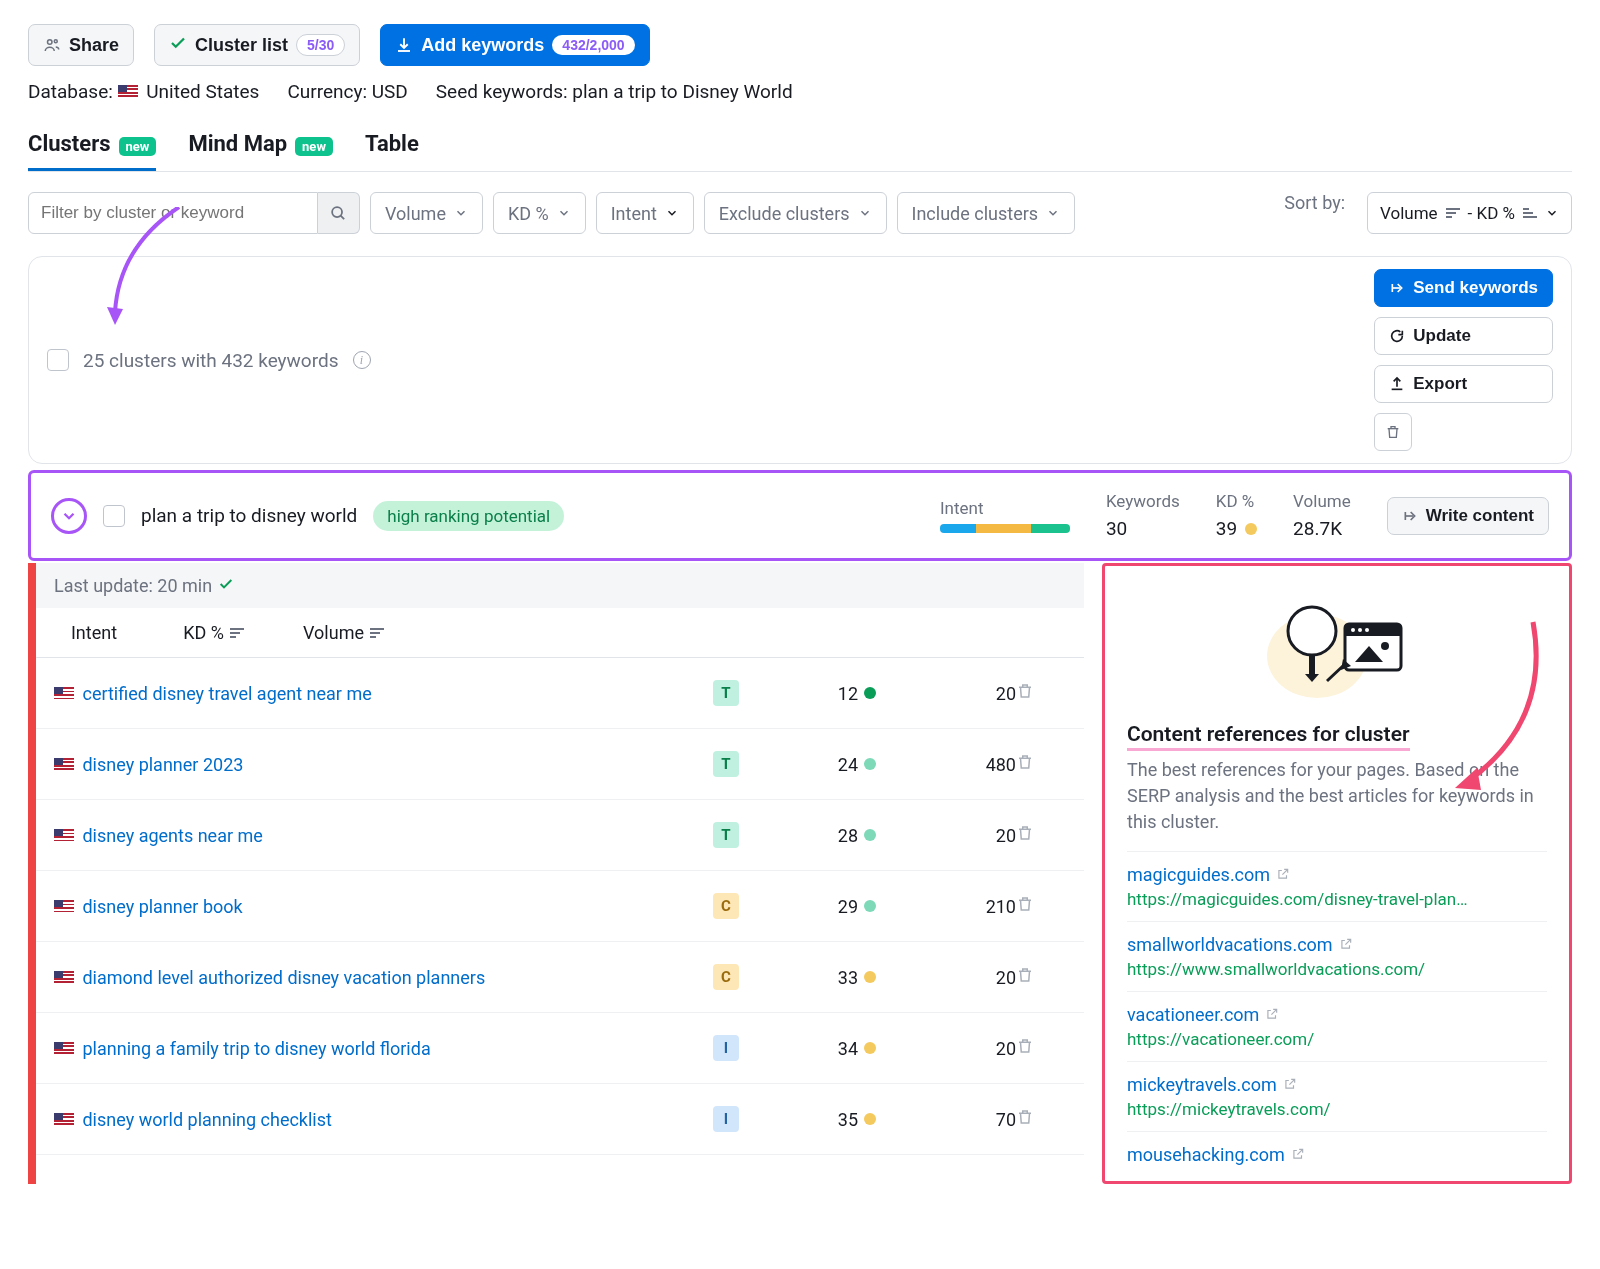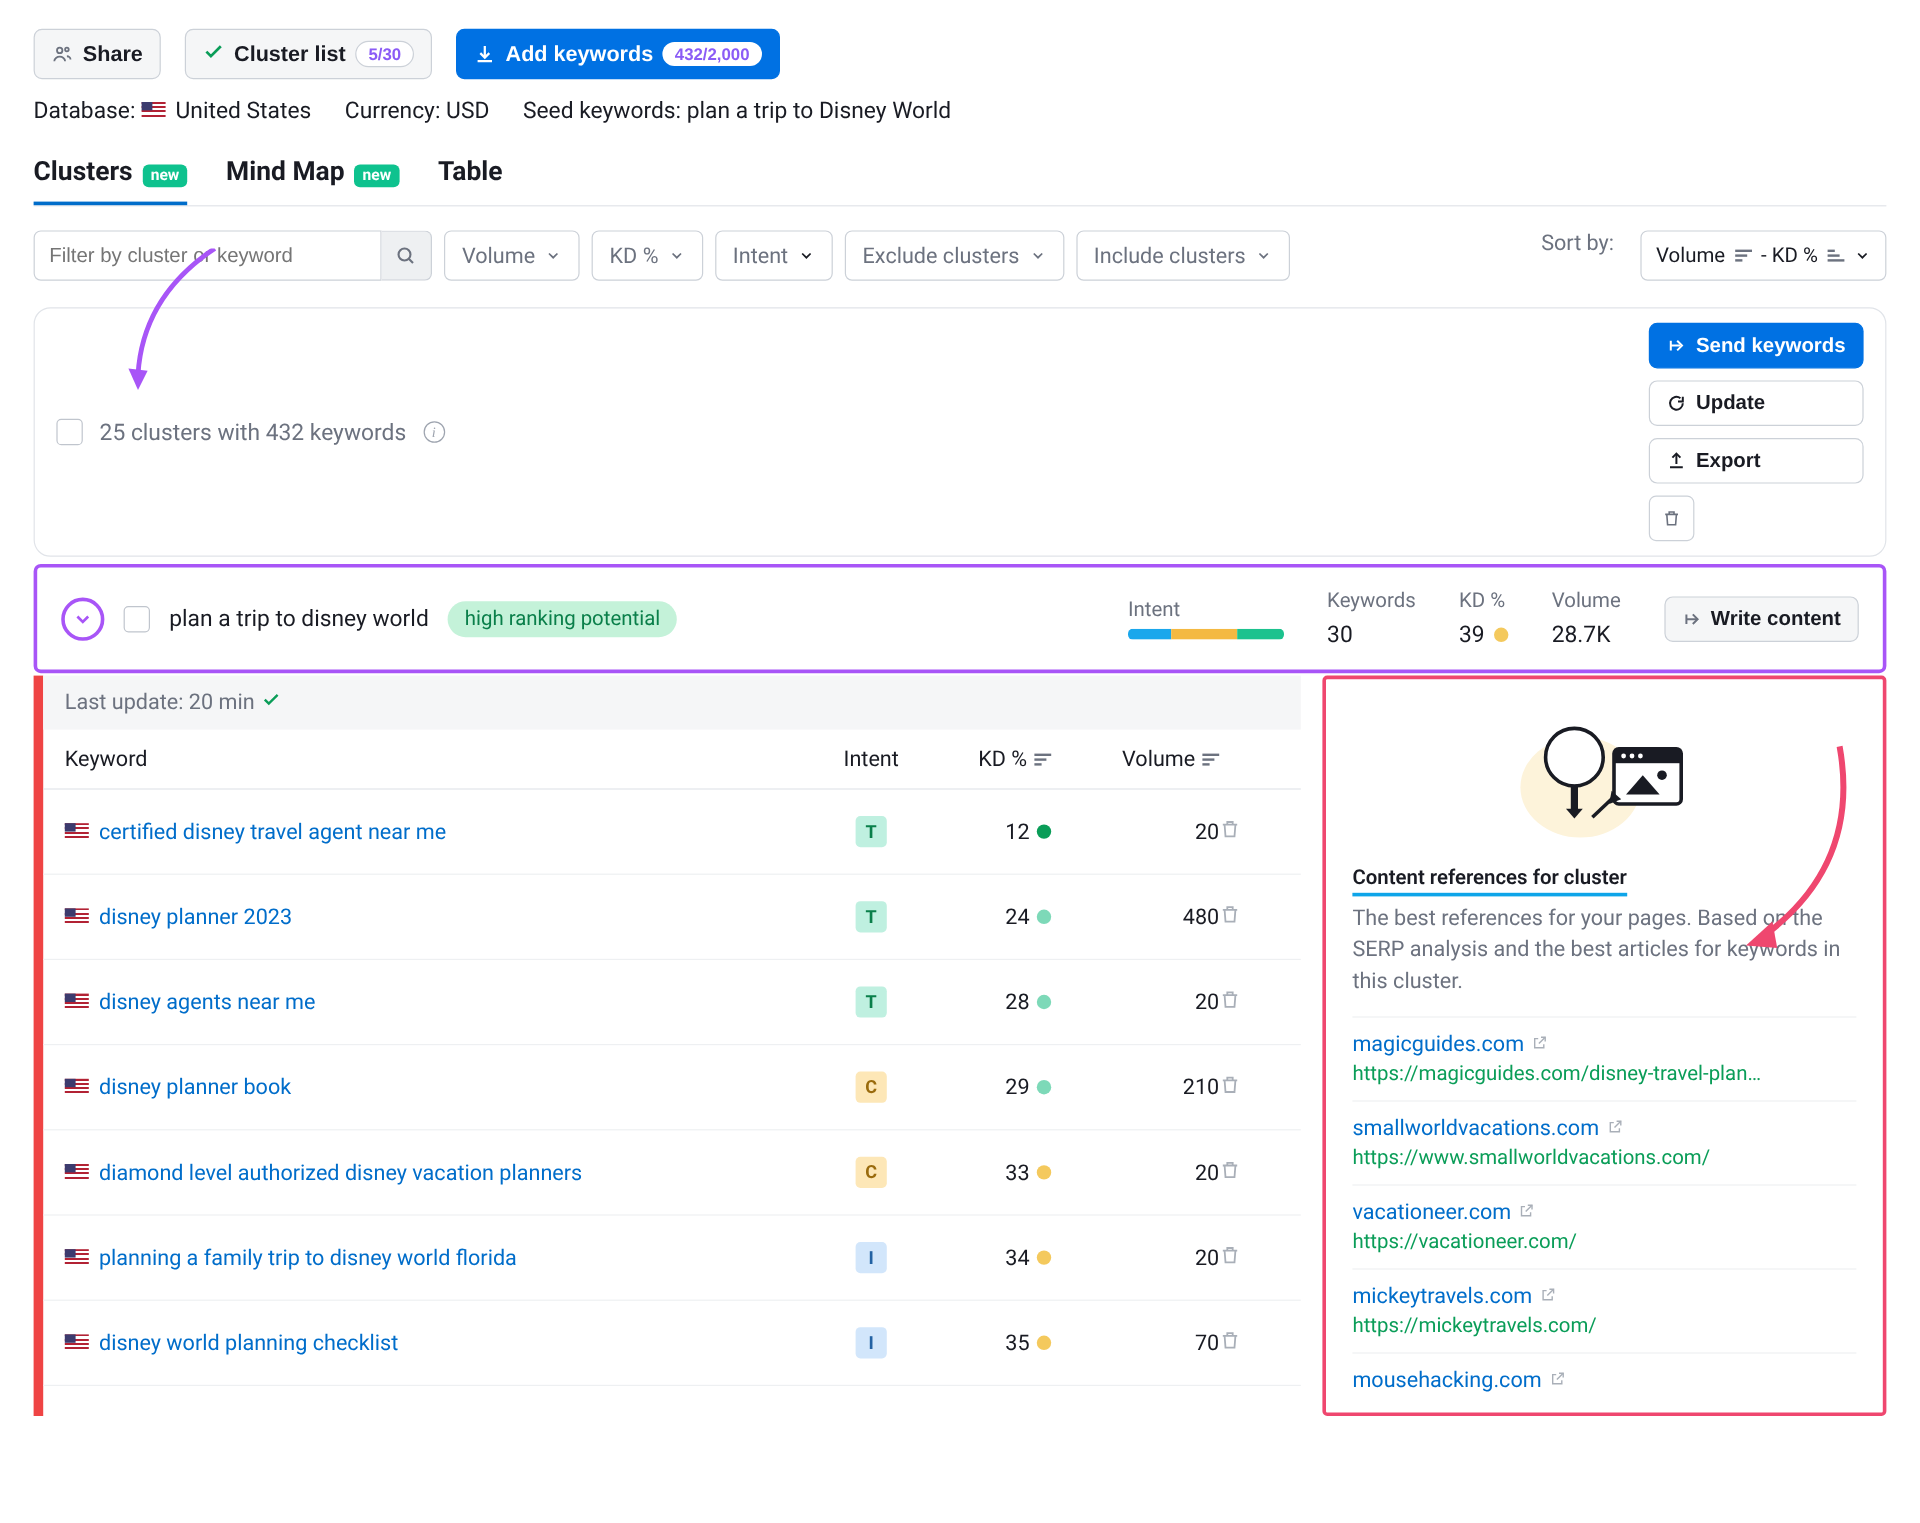--- a/index.html
+++ b/index.html
@@ -62,21 +62,21 @@
 .col-kw { flex:1; } .col-int{width:80px; text-align:center;} .col-kd{width:110px; text-align:right; display:flex; justify-content:flex-end; align-items:center; gap:6px;} .col-vol{width:140px; text-align:right; display:flex; justify-content:flex-end; align-items:center; gap:6px;} .col-del{width:50px;}
 .kw-row { display:flex; align-items:center; padding:22px 18px; border-bottom:1px solid #eef0f2; font-size:18px; }
 .kw-link { color:#006dca; }
 .intent-chip { width:26px; height:26px; border-radius:4px; display:inline-flex; align-items:center; justify-content:center; font-size:15px; font-weight:700; margin:0 auto; }
 .intent-T { background:#bff0e0; color:#0a7f4a; }
 .intent-C { background:#fde7b7; color:#9a6b0d; }
 .intent-I { background:#d2e6fb; color:#2362a3; }
 .trash { color:#a9afb8; cursor:pointer; }
 .right-panel { width:470px; border:3px solid #ef476f; border-radius:4px; padding:20px 22px 0 22px; margin-left:18px; position:relative; }
 .panel-img { width:160px; height:120px; margin:0 auto 16px; position:relative; }
-.panel-title { font-size:17px; font-weight:600; border-bottom:3px solid #0ea5e9; display:inline-block; padding-bottom:2px; margin-bottom:6px; }
+.panel-title { font-size:21px; font-weight:600; border-bottom:3px solid #f9a8d4; display:inline-block; padding-bottom:2px; margin-bottom:6px; }
 .panel-desc { color:#6c727f; font-size:18px; line-height:1.45; margin-bottom:16px; }
 .ref-item { padding:12px 0; border-top:1px solid #eef0f2; }
 .ref-domain { color:#006dca; font-size:18px; display:flex; align-items:center; gap:6px; margin-bottom:4px; }
 .ref-url { color:#0a9d58; font-size:17px; word-break:break-all; }
 .ext-icon { color:#a9afb8; }
 .anno-arrow2 { position:absolute; right:16px; top:46px; pointer-events:none; }
 </style>
 </head>
 <body>
 
@@ -286,21 +286,20 @@
 
 <div class="detail-wrap">
   <div class="left-col">
     <div class="last-update">
       <span>Last update: 20 min</span>
       <span class="check-green"><svg width="16" height="16" viewBox="0 0 24 24" fill="none" stroke="currentColor" stroke-width="3">
             <polyline points="4 12 9 17 20 6"></polyline>
           </svg></span>
     </div>
     <div class="table-head">
-      <div class="col-kw">Keyword</div>
       <div class="col-int">Intent</div>
       <div class="col-kd">
           <span>KD %</span>
           <span class="bar-icon desc">
             <span></span>
             <span></span>
             <span></span>
           </span>
         </div>
       <div class="col-vol">

